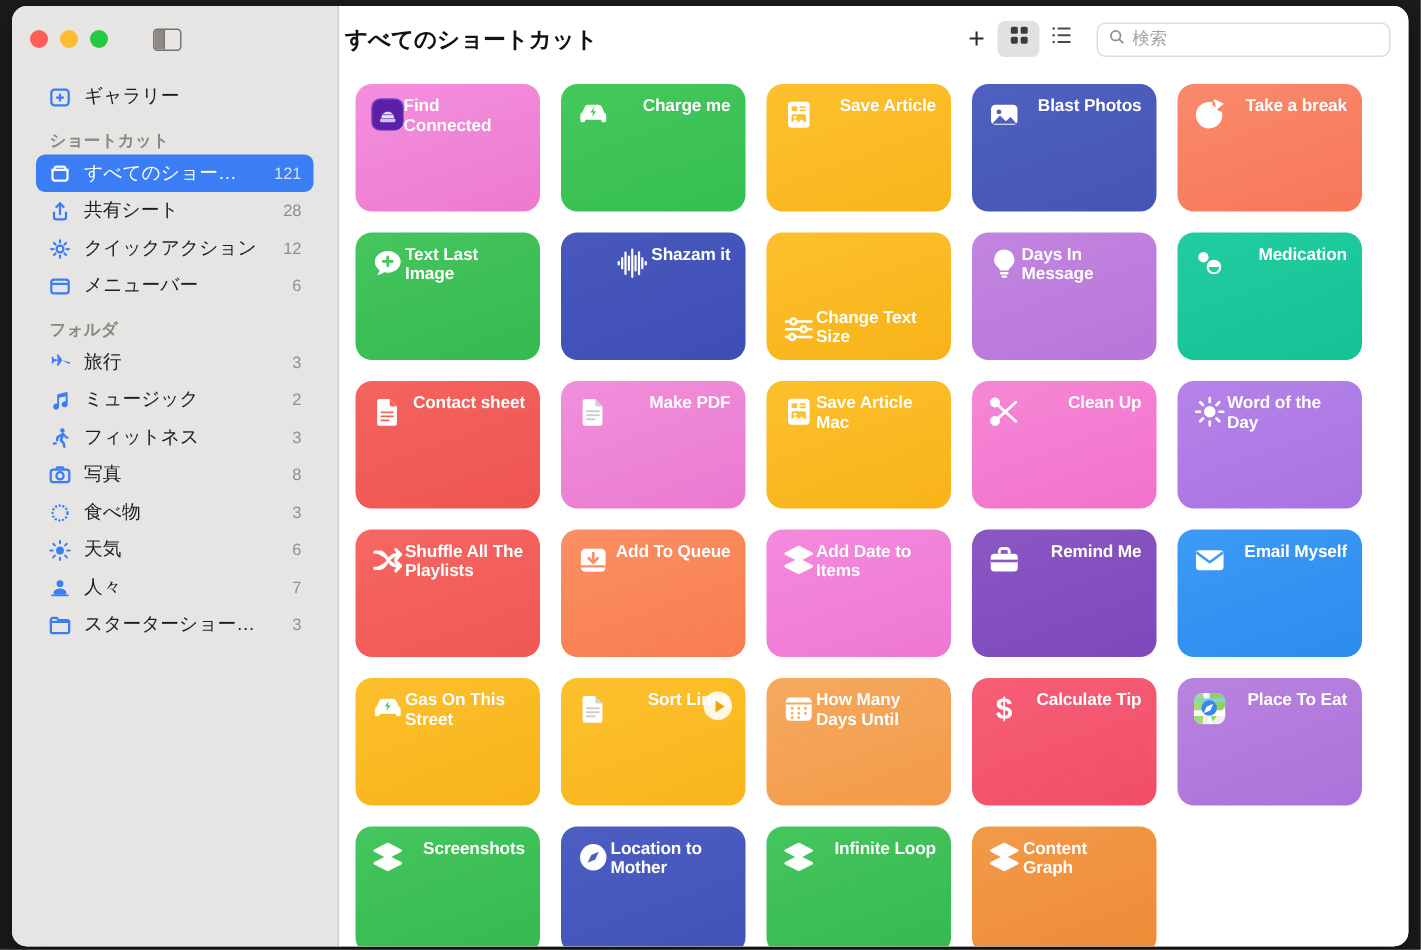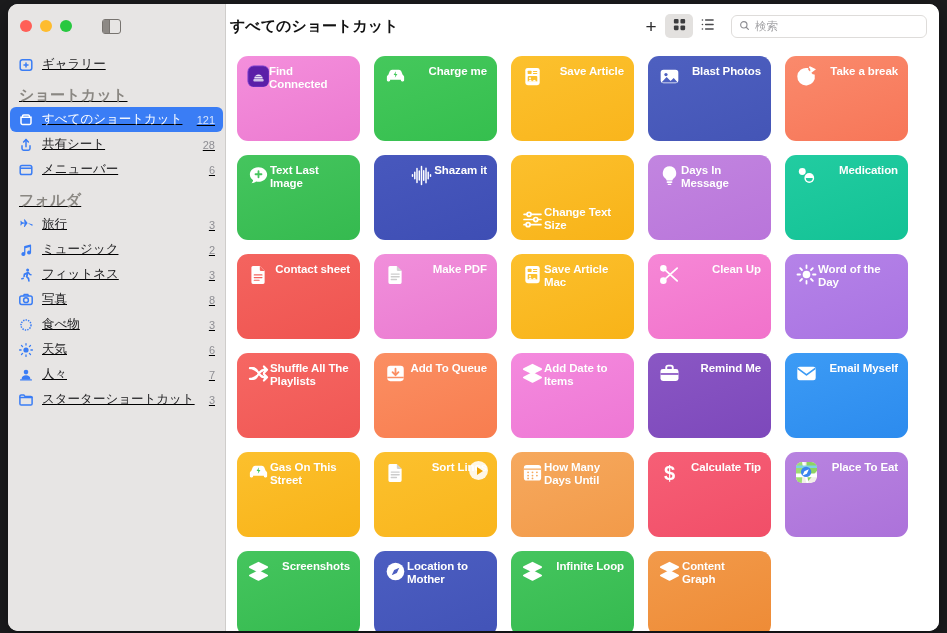--- a/index.html
+++ b/index.html
@@ -54,21 +54,21 @@
   .sb-toggle::before {
     content: "";
     position: absolute;
     left: 0; top: 0; bottom: 0;
     width: 6px;
     background: #8d8985;
     border-right: 1.4px solid #77736f;
     border-radius: 1.5px 0 0 1.5px;
   }
 
-  .sb-scroll { flex: 1; overflow: hidden; padding: 0 2px; text-decoration: underline; }
+  .sb-scroll { flex: 1; overflow: hidden; padding: 0 16px; }
 
   .sb-row {
     height: 25px;
     display: flex;
     align-items: center;
     border-radius: 6px;
     padding: 0 8px 0 7px;
     gap: 8px;
     cursor: default;
   }
@@ -93,21 +93,21 @@
     text-overflow: ellipsis;
     flex: 1;
   }
   .sb-count {
     font-size: 11px;
     color: #8e8e93;
     margin-left: auto;
     padding-left: 6px;
   }
   .sb-header {
-    font-size: 15px;
+    font-size: 11px;
     color: #8a8782;
     font-weight: 600;
     padding: 9px 0 2px 9px;
     letter-spacing: 0.2px;
   }
   .sb-top-pad { height: 4px; }
 
   
   #main {
     flex: 1;
@@ -278,20 +278,30 @@
           <svg viewBox="0 0 16 16">
               <path d="M8 2.6v7.2" stroke-linecap="round"></path>
               <path d="M5.6 5l2.4-2.4L10.4 5" stroke-linecap="round" stroke-linejoin="round"></path>
               <path d="M4 8.2v3.4a1.6 1.6 0 0 0 1.6 1.6h4.8a1.6 1.6 0 0 0 1.6-1.6V8.2"></path>
             </svg>
         </span>
         <span class="sb-label">共有シート</span>
         <span class="sb-count">28</span>
       </div>
 
+      <div class="sb-row">
+        <span class="sb-ic">
+          <svg viewBox="0 0 16 16">
+              <circle cx="8" cy="8" r="2.3"></circle>
+              <path d="M8 2.2v1.4M8 12.4v1.4M2.2 8h1.4M12.4 8h1.4M4 4l1 1M11 11l1 1M12 4l-1 1M5 11l-1 1" stroke-linecap="round"></path>
+            </svg>
+        </span>
+        <span class="sb-label">クイックアクション</span>
+        <span class="sb-count">12</span>
+      </div>
 
       <div class="sb-row">
         <span class="sb-ic">
           <svg viewBox="0 0 16 16">
               <rect x="2.2" y="3.4" width="11.6" height="9.2" rx="1.8"></rect>
               <path d="M2.2 6.2h11.6"></path>
             </svg>
         </span>
         <span class="sb-label">メニューバー</span>
         <span class="sb-count">6</span>

